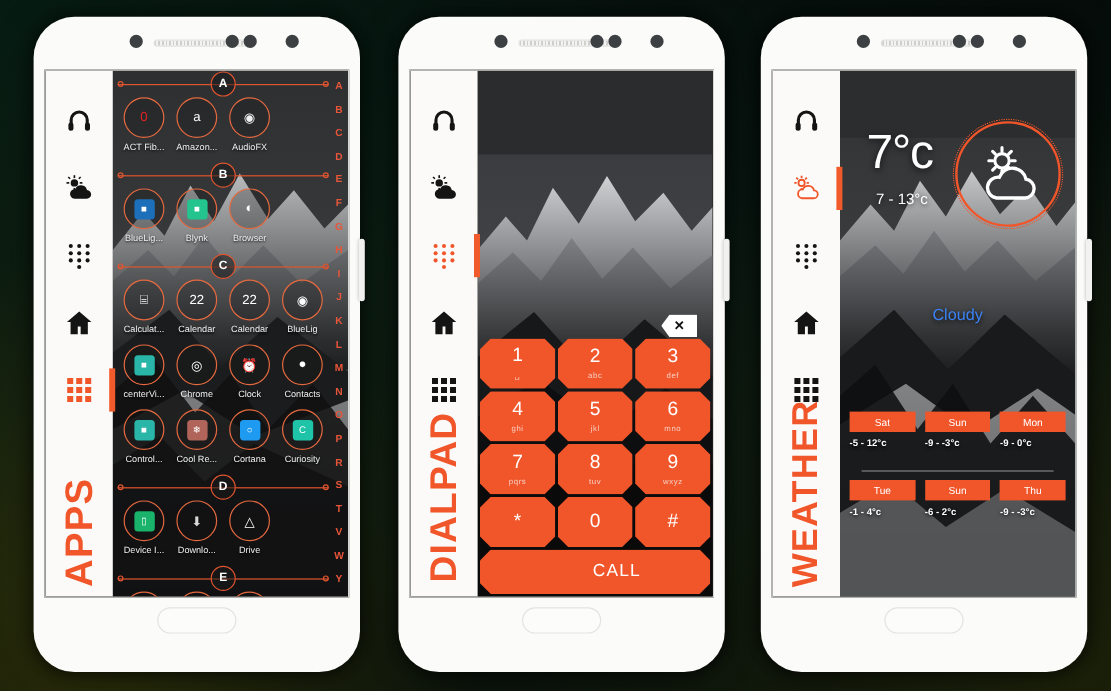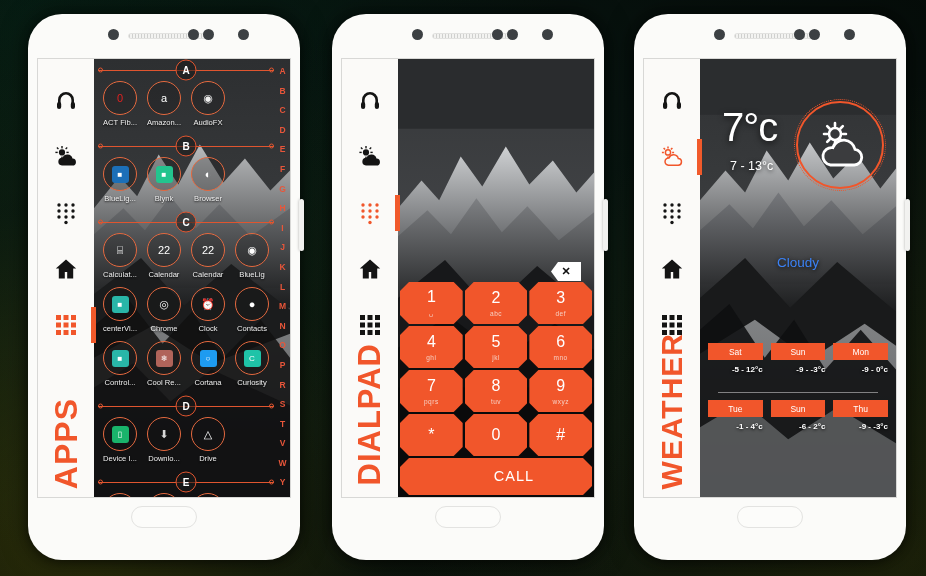--- a/index.html
+++ b/index.html
@@ -121,21 +121,21 @@
   .wx-badge svg{ position:absolute; left:50%; top:50%; transform:translate(-50%,-50%); }
   .wx-cond{ position:absolute; left:0; right:0; top:196px; text-align:center;
             color:#3b82f6; font-size:13.5px; text-shadow:0 1px 4px rgba(0,0,0,.85); }
   .wx-loc{ position:absolute; left:0; right:0; top:219px; text-align:center;
            color:#f0f0f0; font-size:9.5px; text-shadow:0 1px 4px rgba(0,0,0,.85); }
   .wx-sep{ position:absolute; left:18px; right:18px; top:333px; height:1px;
            background:rgba(255,255,255,.45); }
   .fcgrid{ position:absolute; left:8px; right:8px; top:284px;
            display:flex; flex-direction:column; gap:26px; }
   .fcrow{ display:flex; gap:8px; }
-  .fc{ flex:1; display:flex; flex-direction:column; align-items:flex-end; }
+  .fc{ flex:1; display:flex; flex-direction:column; align-items:flex-start; }
   .fc .day{ width:100%; background:#f1562b; color:#fff; font-size:8.5px;
             text-align:center; padding:3.5px 0; }
   .fc .rng{ margin-top:5px; color:#fff; font-size:8px;
             text-shadow:0 1px 3px rgba(0,0,0,.9);font-weight:bold; }
 </style>
 </head>
 <body>
 
 <div class="bgvig"></div>
 

